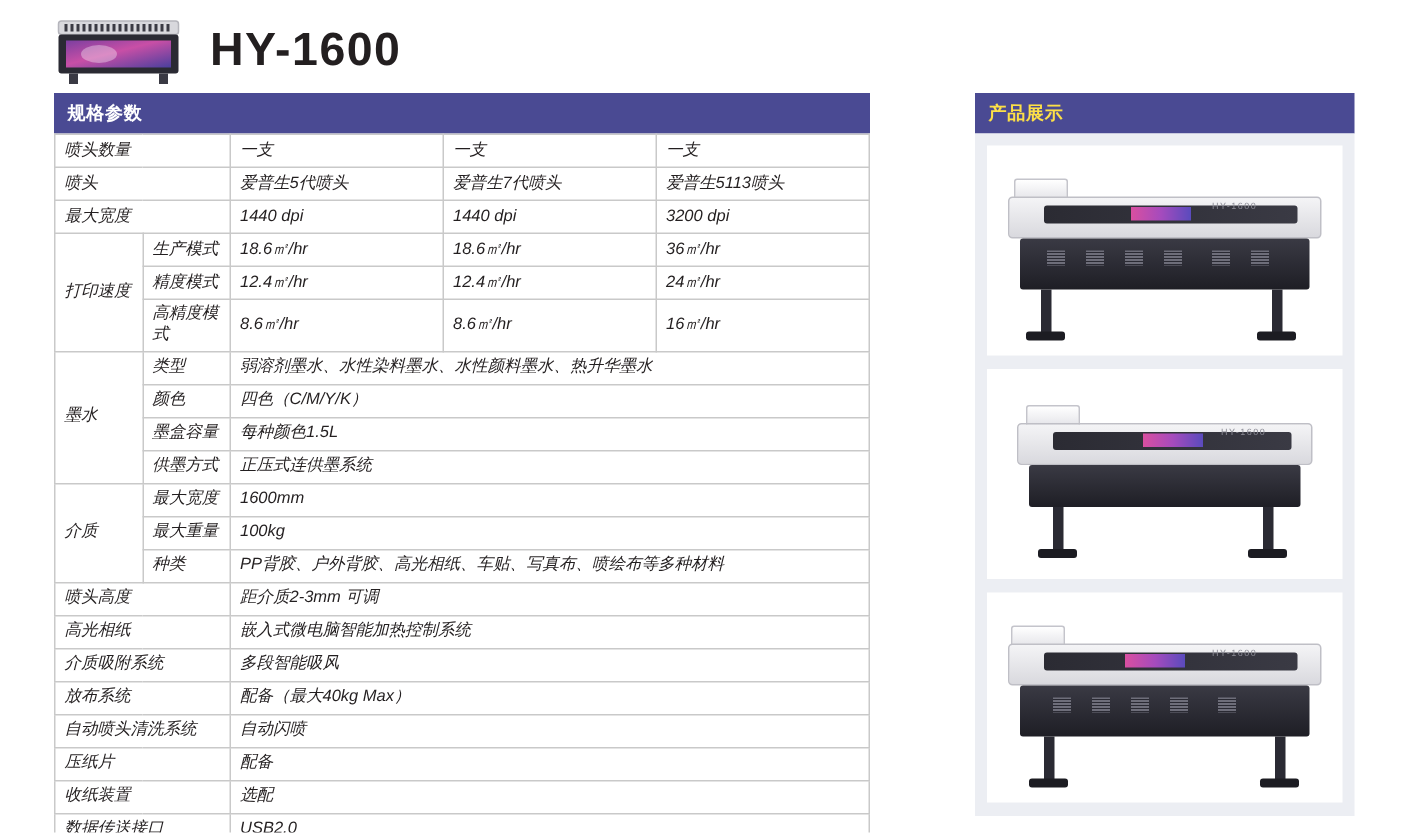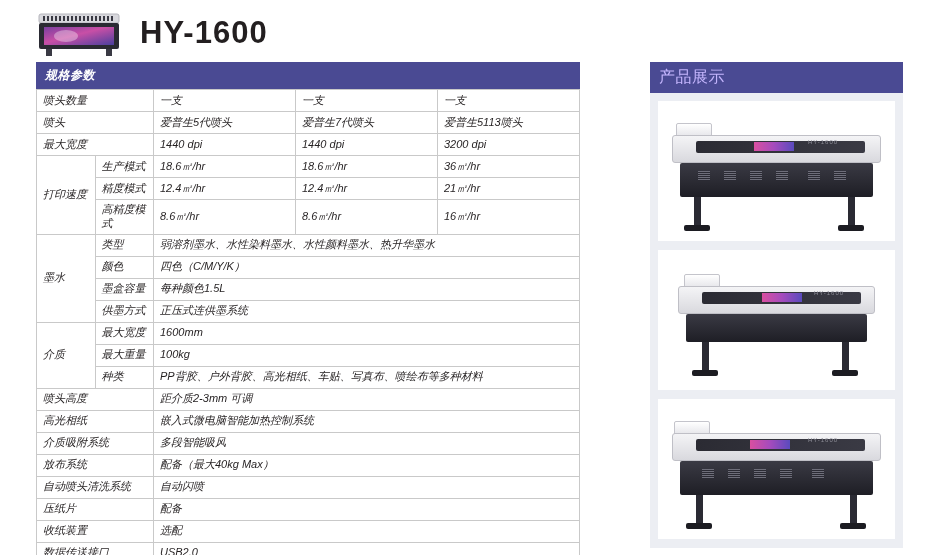--- a/index.html
+++ b/index.html
@@ -50,21 +50,20 @@
     top: 62px;
     width: 544px;
   }
   .spec-header {
     background: #4a4a93;
     color: #ffffff;
     font-size: 12px;
     font-weight: bold;
     padding: 5px 9px;
     letter-spacing: 0.5px;
-    font-style: italic;
   }
   table.spec {
     border-collapse: collapse;
     width: 100%;
     font-size: 11px;
     table-layout: fixed;
   }
   table.spec td {
     border: 1px solid #c9c9c9;
     padding: 3px 6px;
@@ -91,23 +90,23 @@
 
   
   .gallery {
     position: absolute;
     left: 650px;
     top: 62px;
     width: 253px;
   }
   .gallery-header {
     background: #4a4a93;
-    color: #c4b5fd;
-    font-size: 16px;
-    font-weight: normal;
+    color: #fde047;
+    font-size: 12px;
+    font-weight: bold;
     padding: 5px 9px;
     letter-spacing: 0.5px;
   }
   .gallery-body {
     background: #eceef3;
     padding: 8px 8px 10px 8px;
     height: 455px;
     box-sizing: border-box;
   }
   .photo {
@@ -266,21 +265,21 @@
           <td class="lbl" rowspan="3">打印速度</td>
           <td class="sublbl">生产模式</td>
           <td>18.6㎡/hr</td>
           <td>18.6㎡/hr</td>
           <td>36㎡/hr</td>
         </tr>
         <tr>
           <td class="sublbl">精度模式</td>
           <td>12.4㎡/hr</td>
           <td>12.4㎡/hr</td>
-          <td>21㎡/hr</td>
+          <td>24㎡/hr</td>
         </tr>
         <tr>
           <td class="sublbl">高精度模式</td>
           <td>8.6㎡/hr</td>
           <td>8.6㎡/hr</td>
           <td>16㎡/hr</td>
         </tr>
 
         <tr>
           <td class="lbl" rowspan="4">墨水</td>

